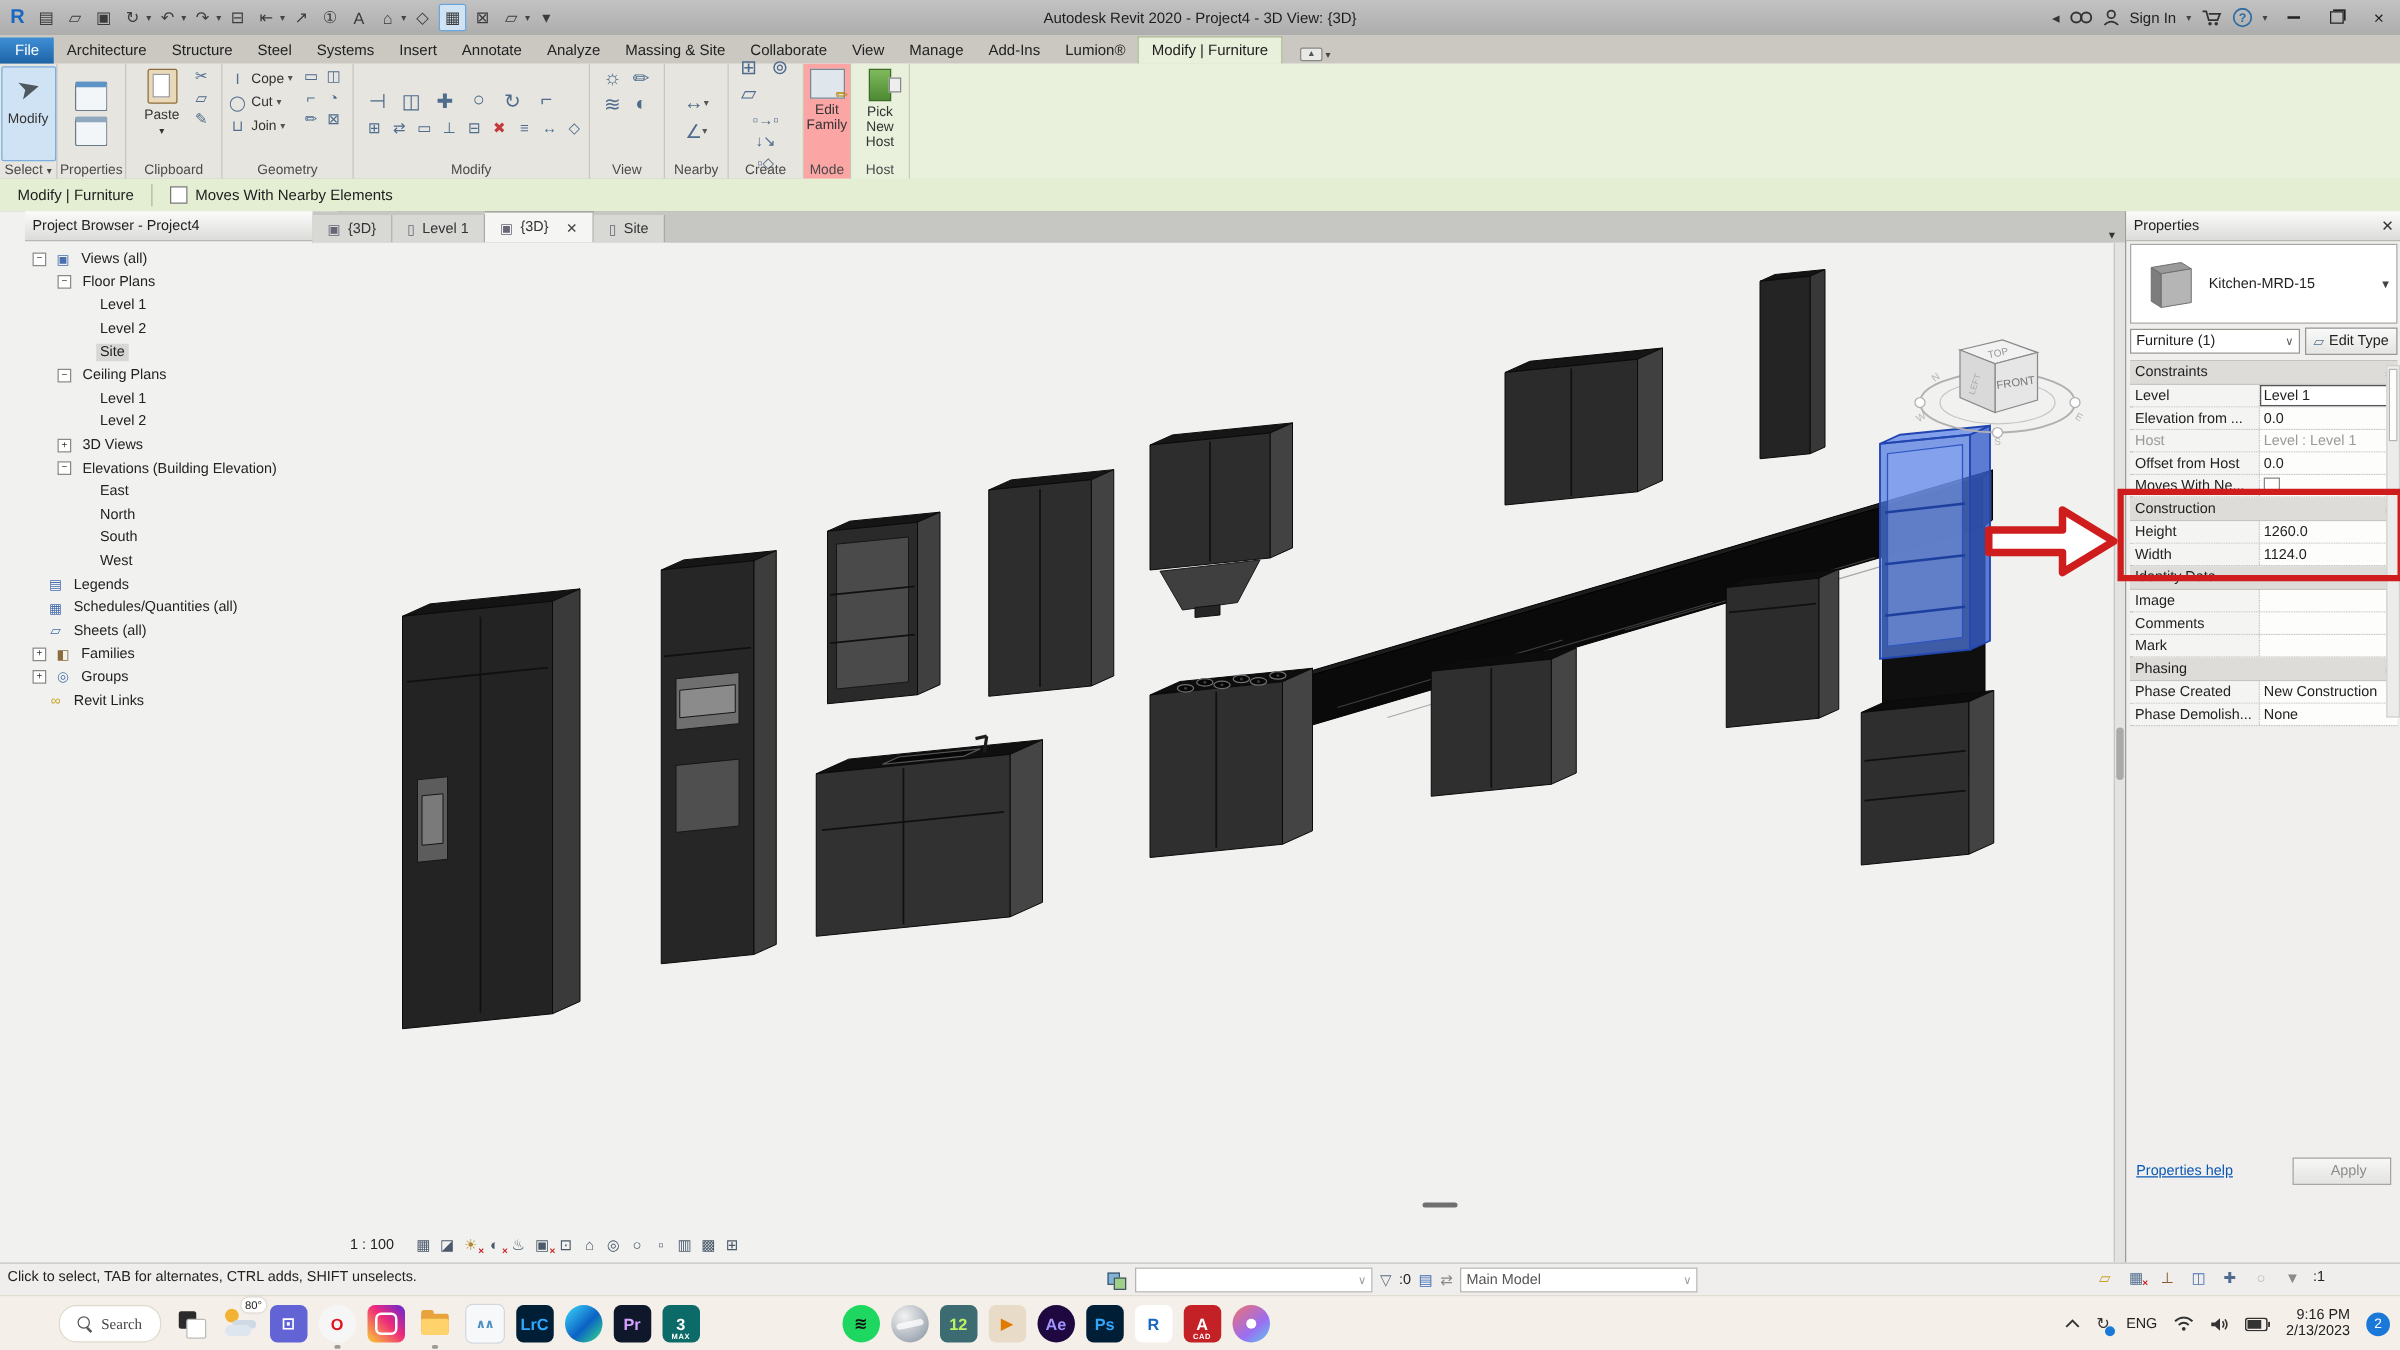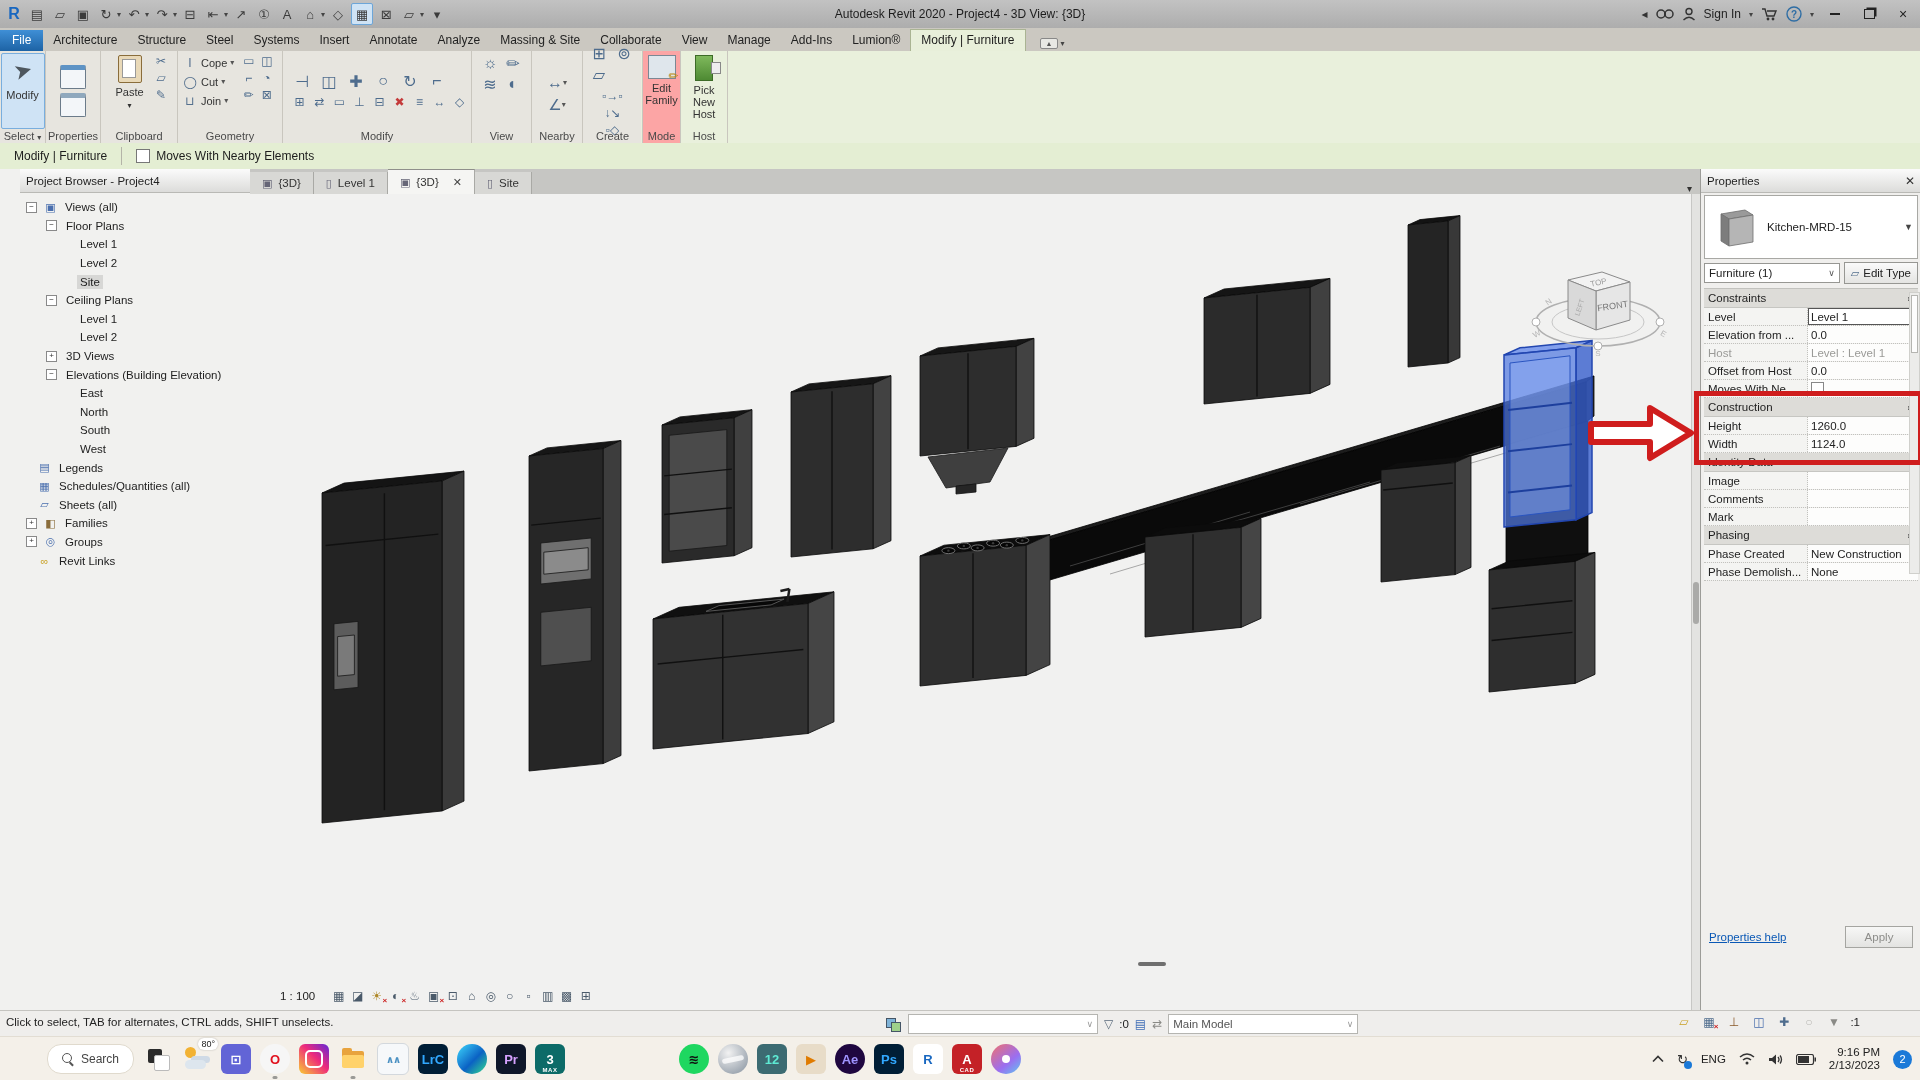--- a/index.html
+++ b/index.html
@@ -127,21 +127,21 @@
     border-right:1px dotted #c2c2be;white-space:nowrap;overflow:hidden;}
   .prow .pval{flex:1;background:#fdfdfc;display:flex;align-items:center;padding:0 3px;color:#222;white-space:nowrap;overflow:hidden;}
   .prow.disabled .plab,.prow.disabled .pval{color:#9a9a97;}
   .prow .pval.editing{outline:1px solid #555;outline-offset:-1px;background:#fff;}
   .prow .pcheck{width:11px;height:11px;border:1px solid #888;background:#fff;}
   #prop-scroll{position:absolute;right:1px;top:123px;width:9px;height:280px;background:#ececea;border:1px solid #d0d0cc;}
   #prop-scroll .pthumb{position:absolute;left:1px;top:2px;width:5px;height:56px;background:#fdfdfd;border:1px solid #b5b5b1;}
   #prop-footer{position:absolute;left:0;bottom:62px;width:220px;display:flex;align-items:center;padding:0 8px;box-sizing:border-box;}
   #prop-help{font-size:11.5px;color:#0a58b5;text-decoration:underline;}
   #apply-btn{margin-left:auto;width:66px;height:20px;border:1px solid #a5a5a1;background:linear-gradient(#f7f7f6,#e3e3e1);
-    font-size:11.5px;color:#8d8d8a;display:flex;align-items:center;justify-content:center;}
+    font-size:11.5px;color:#8d8d8a;display:flex;align-items:center;justify-content:center;padding-left:11px;}
 
   
   #red-rect{position:absolute;left:1694px;top:391px;width:219px;height:64px;border:5px solid #cf1d1d;z-index:50;}
   #red-arrow{position:absolute;left:1588px;top:402px;z-index:50;}
 
   
   #statusbar{position:absolute;left:0;top:1010px;width:1920px;height:26px;background:#efeeec;border-top:1px solid #c5c4c0;}
   #sb-hint{position:absolute;left:6px;top:5px;font-size:11.5px;color:#222;text-align:center;}
   #sb-mid{position:absolute;left:886px;top:3px;display:flex;align-items:center;gap:6px;}
   .ws-icon{position:relative;width:16px;height:16px;}
@@ -159,21 +159,21 @@
   #taskbar{position:absolute;left:0;top:1036px;width:1920px;height:44px;background:#f4f0e9;border-top:1px solid #e2ddd3;z-index:40;}
   #tb-icons{position:absolute;left:14px;top:0;height:44px;display:flex;align-items:center;gap:9px;}
   .tbi{position:relative;width:30px;height:30px;border-radius:6px;display:flex;align-items:center;justify-content:center;
     font-weight:bold;font-size:13px;flex:none;}
   .tbi .sub{position:absolute;bottom:1px;left:0;right:0;text-align:center;font-size:6px;font-weight:bold;letter-spacing:0.5px;}
   .tbi .rundot{position:absolute;bottom:-5px;left:50%;transform:translateX(-50%);width:5px;height:3px;border-radius:2px;background:#9a9a96;}
   .tbi.start{background:transparent;display:grid;grid-template-columns:11px 11px;grid-template-rows:11px 11px;gap:2px;
     width:24px;height:24px;border-radius:0;}
   .tbi.start i{background:#1a77d6;}
   .tb-search{height:28px;background:#fff;border:1px solid #e0dacd;border-radius:14px;display:flex;align-items:center;
-    gap:7px;padding:0 14px;color:#444;font-size:12px;flex:none;}
+    gap:7px;padding:0 14px;color:#444;font-size:12px;flex:none;font-family:Liberation Serif, serif;}
   .magwrap{position:relative;width:12px;height:12px;}
   .magwrap i{position:absolute;left:0;top:0;width:8px;height:8px;border:1.6px solid #555;border-radius:50%;}
   .magwrap b{position:absolute;right:0;bottom:0;width:5px;height:1.6px;background:#555;transform:rotate(45deg);}
   .tbi.taskview{background:transparent;}
   .tbi.taskview i{position:absolute;width:14px;height:14px;border-radius:2px;}
   .tbi.taskview i:first-child{left:5px;top:5px;background:#2b2b2b;}
   .tbi.taskview i:last-child{left:11px;top:11px;background:#fff;border:1px solid #bbb;}
   .tbi.weather{background:transparent;}
   .tbi.weather .sun{position:absolute;left:3px;top:3px;width:11px;height:11px;border-radius:50%;background:#f2b233;}
   .tbi.weather .cloud{position:absolute;left:3px;bottom:5px;width:21px;height:9px;border-radius:6px;background:#dde6ee;
@@ -933,21 +933,21 @@
           <span class="sub" style="color: rgb(255, 255, 255);">MAX</span>
         </div>
         <span class="tb-gap"></span>
         <div class="tbi spotify">
           <span>≋</span>
         </div>
         <div class="tbi earth">
           <i></i>
         </div>
         <div class="tbi " style="background: rgb(60, 107, 114);">
-          <span style="color: #5eead4;">12</span>
+          <span style="color: #bef264;">12</span>
         </div>
         <div class="tbi " style="background: rgb(232, 220, 200);">
           <span style="color: rgb(224, 123, 0);">▶</span>
         </div>
         <div class="tbi " style="background: rgb(31, 7, 64); border-radius: 15px;">
           <span style="color: rgb(159, 147, 255);">Ae</span>
         </div>
         <div class="tbi " style="background: rgb(0, 30, 54);">
           <span style="color: rgb(49, 168, 255);">Ps</span>
         </div>

